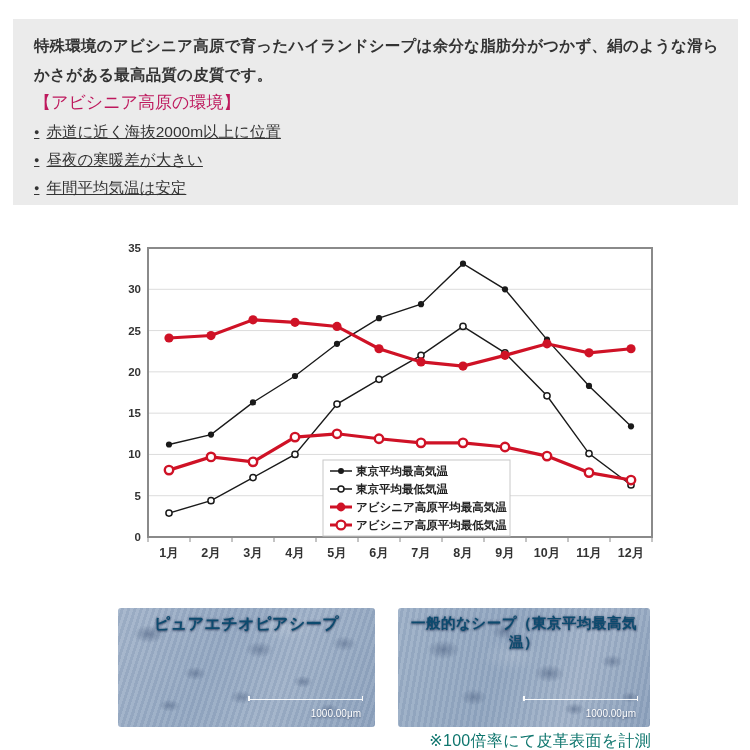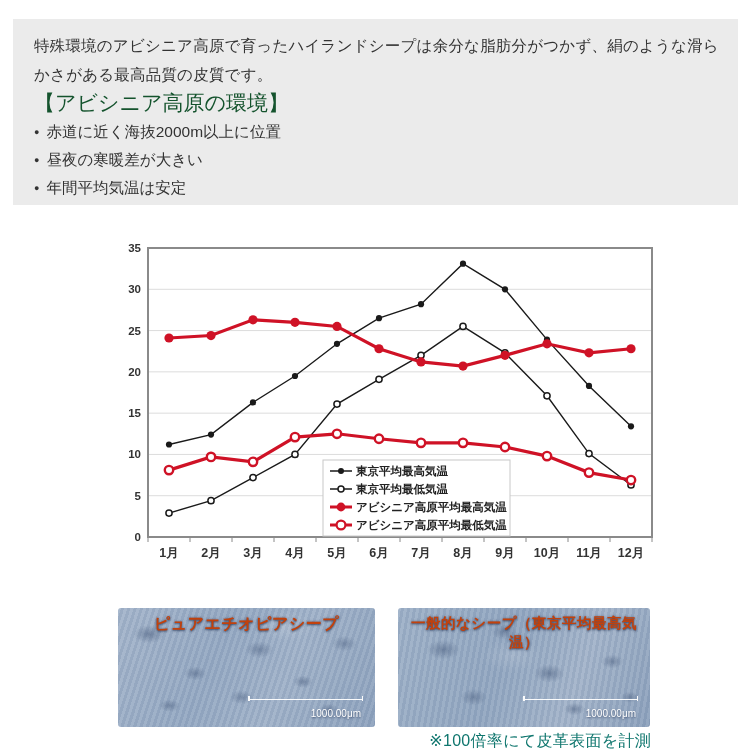--- a/index.html
+++ b/index.html
@@ -8,26 +8,26 @@
     font-family:"Liberation Sans","DejaVu Sans",sans-serif;
     color:#333;overflow:hidden;
   }
   
   .intro-box{
     position:absolute;left:13px;top:19px;width:725px;height:186px;
     background:#ebebeb;box-sizing:border-box;padding:13px 22px 0 21px;
   }
   .intro-paragraph{
     margin:0;font-size:15.5px;line-height:28.5px;letter-spacing:.2px;
-    color:#333;width:692px;
+    color:#333;width:692px;font-weight:bold;
   }
   .intro-subheading{
-    margin:0;font-size:21px;line-height:28.5px;color:#14532d;font-weight:400;
-  }
-  .intro-bullets{margin:0;padding:0;list-style:none;}
+    margin:0;font-size:17px;line-height:28.5px;color:#be185d;font-weight:400;
+  }
+  .intro-bullets{margin:0;padding:0;list-style:none;text-decoration:underline;}
   .intro-bullets li{
     font-size:15.5px;line-height:28px;color:#333;
   }
   .intro-bullets li::before{
     content:"●";font-size:9px;vertical-align:2px;margin-right:7px;color:#333;
   }
   
   .chart-wrap{position:absolute;left:100px;top:237px;width:600px;height:332px;}
   
   .micrograph{
@@ -57,21 +57,21 @@
       radial-gradient(ellipse 22px 13px at 60% 55%, rgba(55,75,110,.44), rgba(55,75,110,0) 70%),
       radial-gradient(ellipse 16px 10px at 85% 45%, rgba(55,75,110,.40), rgba(55,75,110,0) 70%),
       radial-gradient(ellipse 19px 12px at 30% 75%, rgba(55,75,110,.38), rgba(55,75,110,0) 70%),
       radial-gradient(ellipse 15px 9px  at 70% 85%, rgba(55,75,110,.42), rgba(55,75,110,0) 70%),
       radial-gradient(ellipse 13px 8px  at 92% 75%, rgba(55,75,110,.36), rgba(55,75,110,0) 70%),
       radial-gradient(ellipse 42px 24px at 45% 40%, rgba(255,255,255,.14), rgba(255,255,255,0) 70%),
       repeating-linear-gradient(100deg, rgba(255,255,255,.07) 0 3px, rgba(80,100,135,.09) 3px 6px),
       linear-gradient(110deg,#9db0c7 0%,#91a6c0 42%,#a2b3c9 70%,#8ba0bb 100%);
   }
   .micro-title{
-    position:relative;margin-top:6px;text-align:center;color:#c2410c;font-weight:bold;
+    position:relative;margin-top:6px;text-align:center;color:#0c4a6e;font-weight:bold;
     font-size:16px;letter-spacing:.5px;
     text-shadow:0 1px 2px rgba(10,25,60,.55), 0 0 3px rgba(10,25,60,.35);
   }
   .micro-right .micro-title{font-size:14.5px;}
   .scale-bar{
     position:absolute;right:12px;bottom:27px;width:115px;height:6px;
     border-bottom:1.5px solid #fff;opacity:.95;
   }
   .scale-bar::before,.scale-bar::after{
     content:"";position:absolute;bottom:-2px;width:1.5px;height:5px;background:#fff;

